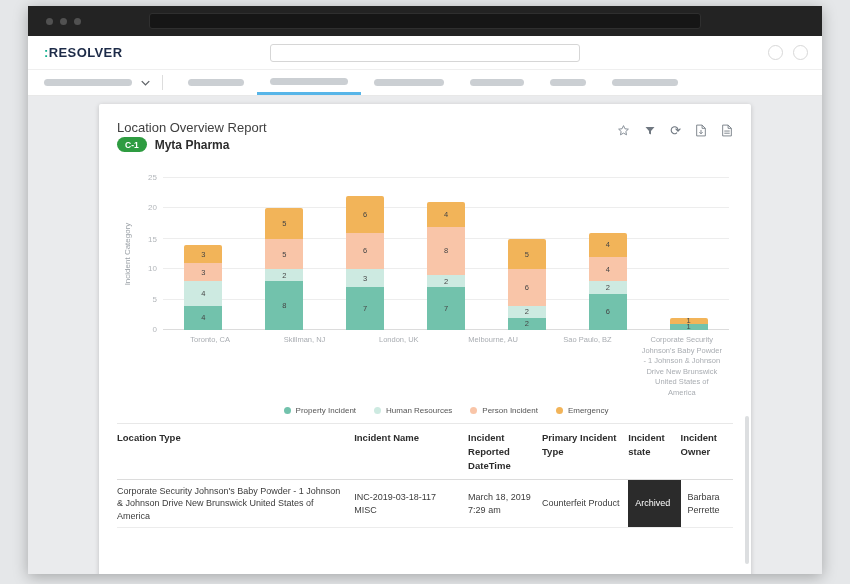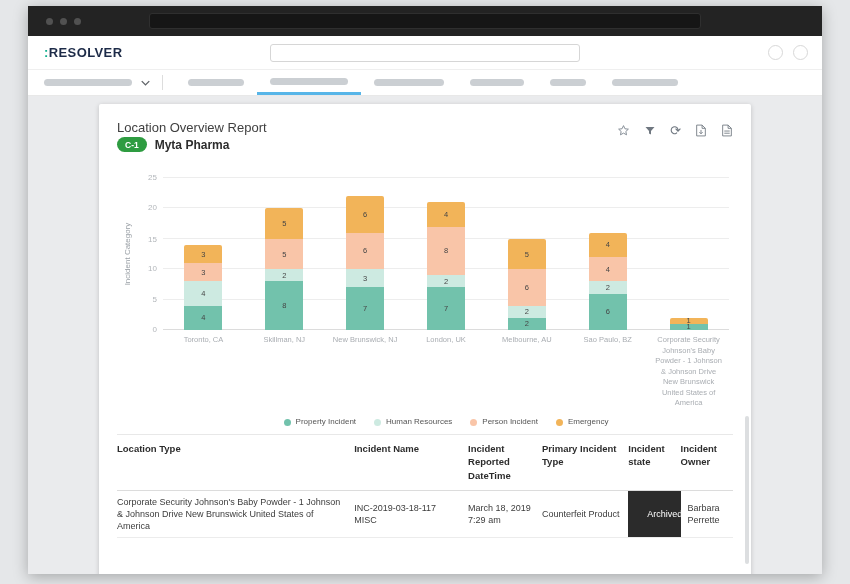--- a/index.html
+++ b/index.html
@@ -82,21 +82,21 @@
   .gridline { position: absolute; left: 0; right: 0; height: 1px; background: #ededed; }
   .gridline.baseline { background: #dcdcdc; }
   .ytick { position: absolute; left: -28px; width: 22px; text-align: right; font-size: 8px; color: #b3b7bb; }
   .bars { position: absolute; left: 0; right: 0; top: 0; bottom: 0; display: flex; }
   .bar-col { flex: 1; display: flex; justify-content: center; align-items: flex-end; height: 100%; }
   .bar-stack { width: 38px; display: flex; flex-direction: column-reverse; border-radius: 2px 2px 0 0; overflow: hidden; }
   .bar-seg { width: 100%; flex-shrink: 0; display: flex; align-items: center; justify-content: center; font-size: 7.5px; color: #454545; }
   .x-labels { display: flex; margin-top: 5px; }
   .x-label { flex: 1; text-align: center; font-size: 7.5px; color: #a9adb2; line-height: 1.4; padding: 0 7px; }
   .legend { display: flex; justify-content: center; align-items: center; gap: 18px; margin-top: 8px; }
-  .legend-item { display: flex; align-items: flex-end; gap: 5px; font-size: 8px; color: #555; }
+  .legend-item { display: flex; align-items: center; gap: 5px; font-size: 8px; color: #555; }
   .legend-dot { width: 7px; height: 7px; border-radius: 50%; }
   
   .table-search-row { display: flex; justify-content: flex-end; align-items: center; margin-top: 10px; gap: 4px; }
   .table-search {
     width: 128px; height: 17px; border: 1px solid #d2d2d2; border-radius: 2px;
     font-size: 8.5px; padding: 0 6px; color: #555; outline: none;
   }
   .table-search::placeholder { color: #aeb2b6; }
   table { width: 100%; border-collapse: collapse; table-layout: fixed; margin-top: 8px; }
   thead th {
@@ -105,21 +105,21 @@
     border-top: 1px solid #e8e8e8; border-bottom: 1px solid #dcdcdc;
   }
   th:nth-child(1){ width: 38.5%; } th:nth-child(2){ width: 18.5%; }
   th:nth-child(3){ width: 12%; }  th:nth-child(4){ width: 14%; }
   th:nth-child(5){ width: 8.5%; } th:nth-child(6){ width: 8.5%; }
   tbody td {
     font-size: 9px; color: #3c3c3c; padding: 5px 8px 5px 0;
     border-bottom: 1px solid #ececec; line-height: 1.35; vertical-align: middle;
   }
   td.state-td { padding: 0; height: 34px; }
-  .state-badge { height: 100%; min-height: 34px; display: flex; align-items: center; padding-left: 19px; color: #fff; font-size: 9px; }
+  .state-badge { height: 100%; min-height: 34px; display: flex; align-items: center; padding-left: 7px; color: #fff; font-size: 9px; }
   td.owner-td { padding-left: 7px; }
   .scroll-thumb { position: absolute; right: 2px; bottom: 14px; width: 4px; height: 148px; background: #dcdee0; border-radius: 2px; }
 </style>
 </head>
 <body>
 
 <div class="window">
 
   <div class="titlebar">
     <div class="tl-dots">
@@ -278,21 +278,20 @@
                 <div class="bar-stack">
                   <div class="bar-seg" style="height: 6.08px; background: rgb(114, 194, 172);">1</div>
                   <div class="bar-seg" style="height: 6.08px; background: rgb(242, 180, 89);">1</div>
                 </div>
               </div>
             </div>
           </div>
         <div class="x-labels" id="xlabels">
             <div class="x-label">Toronto, CA</div>
             <div class="x-label">Skillman, NJ</div>
-            <div class="x-label">New Brunswick, NJ</div>
             <div class="x-label">London, UK</div>
             <div class="x-label">Melbourne, AU</div>
             <div class="x-label">Sao Paulo, BZ</div>
             <div class="x-label">Corporate Security Johnson's Baby Powder - 1 Johnson &amp; Johnson Drive New Brunswick United States of America</div>
           </div>
         <div class="legend" id="legend">
             <div class="legend-item">
               <span class="legend-dot" style="background: rgb(114, 194, 172);"></span>
               <span>Property Incident</span>
             </div>

